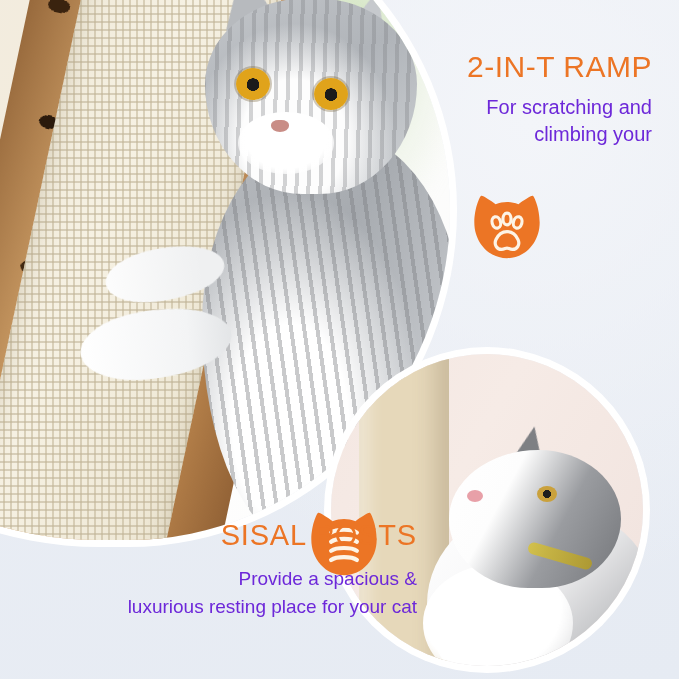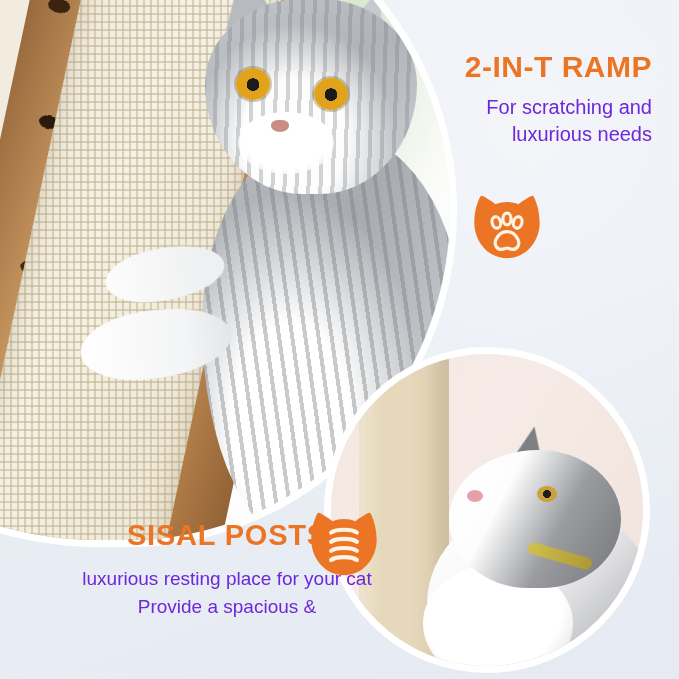--- a/index.html
+++ b/index.html
@@ -306,26 +306,26 @@
     position:absolute;
     right: 27px;
     top: 50px;
     text-align: right;
     width: 300px;
   }
   .text-bottom{
     position:absolute;
     left: 37px;
     top: 519px;
-    text-align: center;
+    text-align: right;
     width: 380px;
   }
   .headline{
     font-size: 30px;
-    font-weight: bold;
+    font-weight: normal;
     letter-spacing: 0.5px;
     color: #ec7525;
     line-height: 1.12;
     margin: 0;
     white-space: nowrap;
   }
   .headline-bottom{
     font-size: 29px;
     letter-spacing: 0.8px;
   }
@@ -401,25 +401,25 @@
         <path d="M33 59 C40 54 60 54 67 59"></path>
         <path d="M33 71 C40 66 60 66 67 71"></path>
       </g>
     </svg>
   </div>
 
   <div class="text-top">
     <h2 class="headline">2-IN-T RAMP</h2>
     <p class="subline">
       <span class="sub-row">For scratching and</span>
-      <span class="sub-row">luxurious needs</span>
+      <span class="sub-row">climbing your</span>
     </p>
   </div>
 
   <div class="text-bottom">
     <h2 class="headline headline-bottom">SISAL POSTS</h2>
     <p class="subline subline-bottom">
+      <span class="sub-row">Provide a spacious &amp;</span>
       <span class="sub-row">luxurious resting place for your cat</span>
-      <span class="sub-row">Provide a spacious &amp;</span>
     </p>
   </div>
 
 </div>
 
 </body></html>

